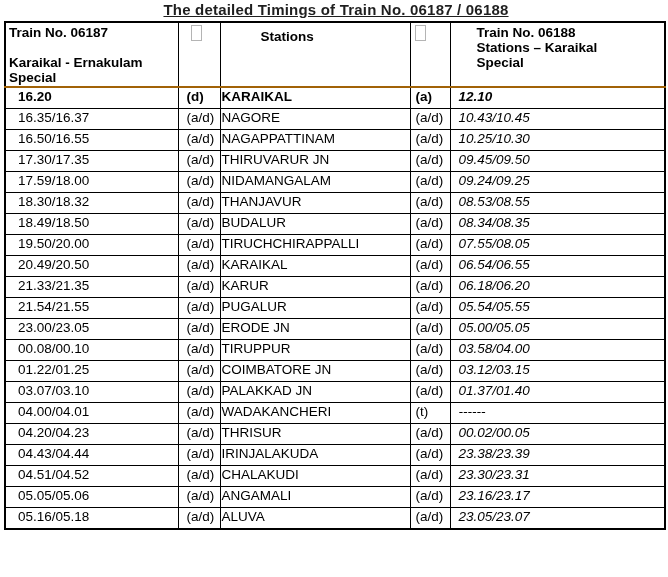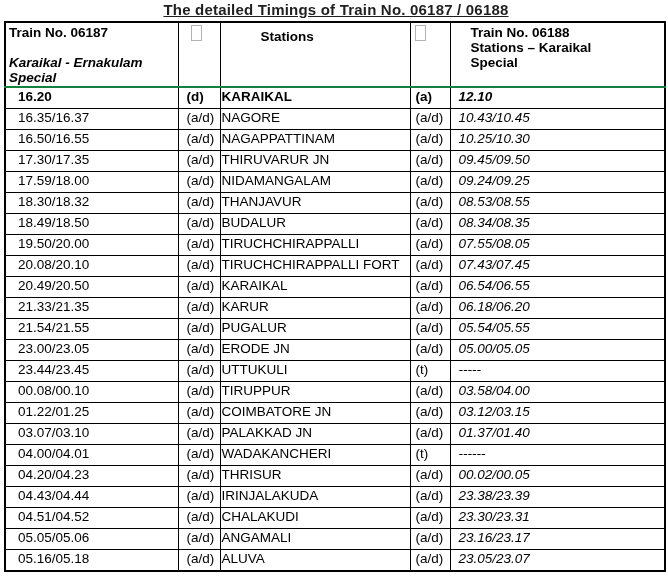--- a/index.html
+++ b/index.html
@@ -36,32 +36,32 @@
 
   th, td {
     border: 1px solid #000;
     color: #000;
     font-size: 13.5px;
     vertical-align: top;
     text-align: left;
     overflow: hidden;
   }
   thead th {
-    border-bottom: 2px solid #15803d;
+    border-bottom: 2px solid #a16207;
     font-weight: bold;
     height: 56px;
     padding-top: 2px;
     line-height: 15px;
   }
   th.h1 { padding-left: 3px; }
   th.h2 { padding-left: 12px; }
   th.h3 { padding-left: 40px; padding-top: 6px; margin-top: 35px; }
   th.h4 { padding-left: 4px; }
-  th.h5 { padding-left: 20px; }
-  .train-name-gap { margin-top: 15px; font-style: italic; }
+  th.h5 { padding-left: 26px; }
+  .train-name-gap { margin-top: 15px; }
   .t2name { max-width: 170px; }
 
   .tofu {
     display: inline-block;
     width: 9px;
     height: 14px;
     border: 1px solid #b4b4b4;
     background: #fff;
   }
 
@@ -162,27 +162,20 @@
     <td class="cell-t2">08.34/08.35</td>
   </tr>
       <tr>
     <td class="cell-t1">19.50/20.00</td>
     <td class="cell-m1">(a/d)</td>
     <td class="cell-st">TIRUCHCHIRAPPALLI</td>
     <td class="cell-m2">(a/d)</td>
     <td class="cell-t2">07.55/08.05</td>
   </tr>
       <tr>
-    <td class="cell-t1">20.08/20.10</td>
-    <td class="cell-m1">(a/d)</td>
-    <td class="cell-st">TIRUCHCHIRAPPALLI FORT</td>
-    <td class="cell-m2">(a/d)</td>
-    <td class="cell-t2">07.43/07.45</td>
-  </tr>
-      <tr>
     <td class="cell-t1">20.49/20.50</td>
     <td class="cell-m1">(a/d)</td>
     <td class="cell-st">KARAIKAL</td>
     <td class="cell-m2">(a/d)</td>
     <td class="cell-t2">06.54/06.55</td>
   </tr>
       <tr>
     <td class="cell-t1">21.33/21.35</td>
     <td class="cell-m1">(a/d)</td>
     <td class="cell-st">KARUR</td>
@@ -195,27 +188,20 @@
     <td class="cell-st">PUGALUR</td>
     <td class="cell-m2">(a/d)</td>
     <td class="cell-t2">05.54/05.55</td>
   </tr>
       <tr>
     <td class="cell-t1">23.00/23.05</td>
     <td class="cell-m1">(a/d)</td>
     <td class="cell-st">ERODE JN</td>
     <td class="cell-m2">(a/d)</td>
     <td class="cell-t2">05.00/05.05</td>
-  </tr>
-      <tr>
-    <td class="cell-t1">23.44/23.45</td>
-    <td class="cell-m1">(a/d)</td>
-    <td class="cell-st">UTTUKULI</td>
-    <td class="cell-m2">(t)</td>
-    <td class="cell-t2">-----</td>
   </tr>
       <tr>
     <td class="cell-t1">00.08/00.10</td>
     <td class="cell-m1">(a/d)</td>
     <td class="cell-st">TIRUPPUR</td>
     <td class="cell-m2">(a/d)</td>
     <td class="cell-t2">03.58/04.00</td>
   </tr>
       <tr>
     <td class="cell-t1">01.22/01.25</td>

